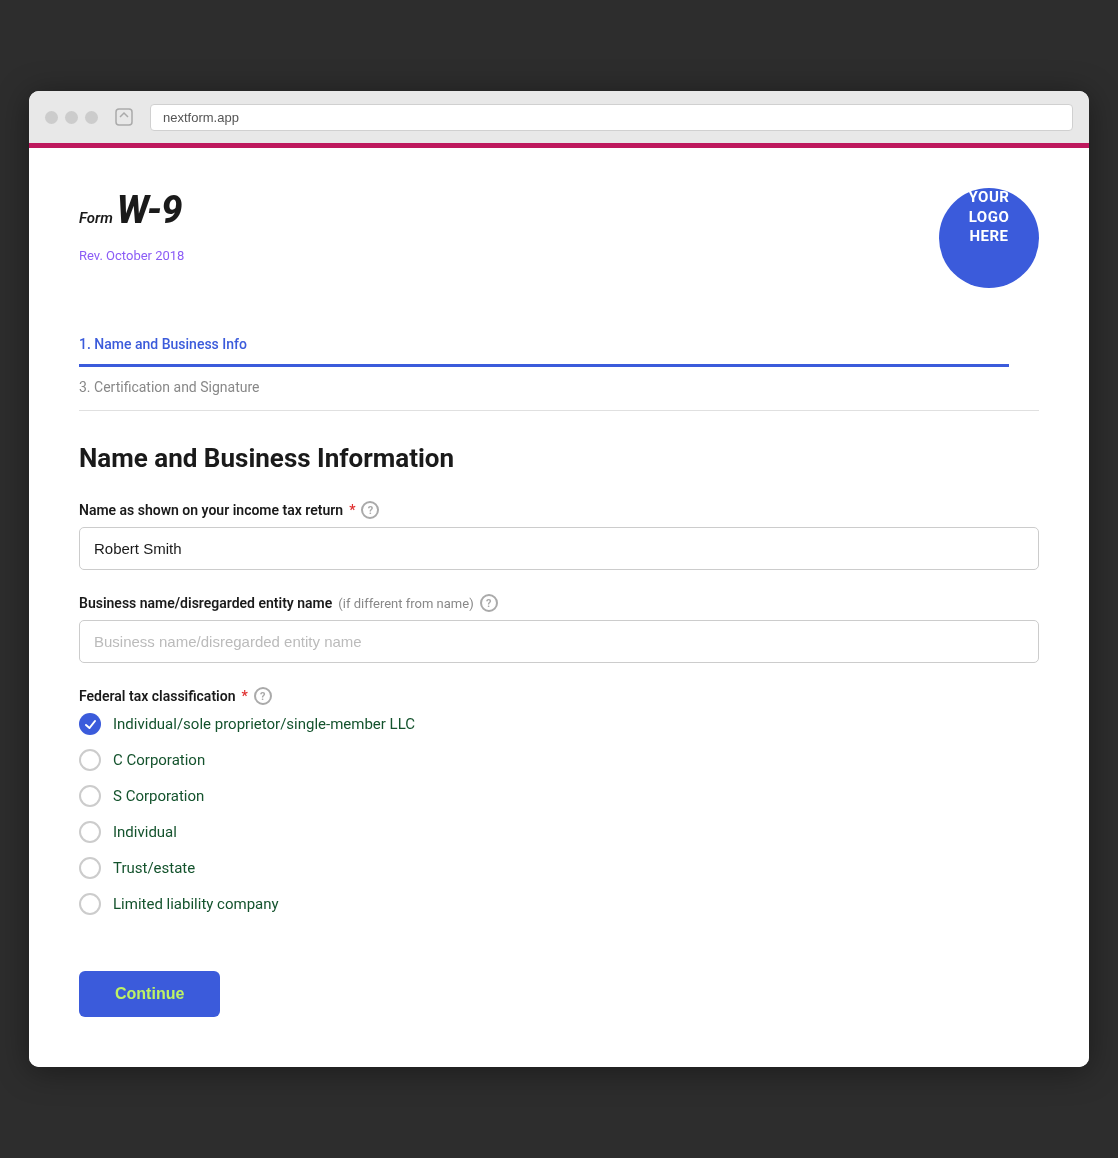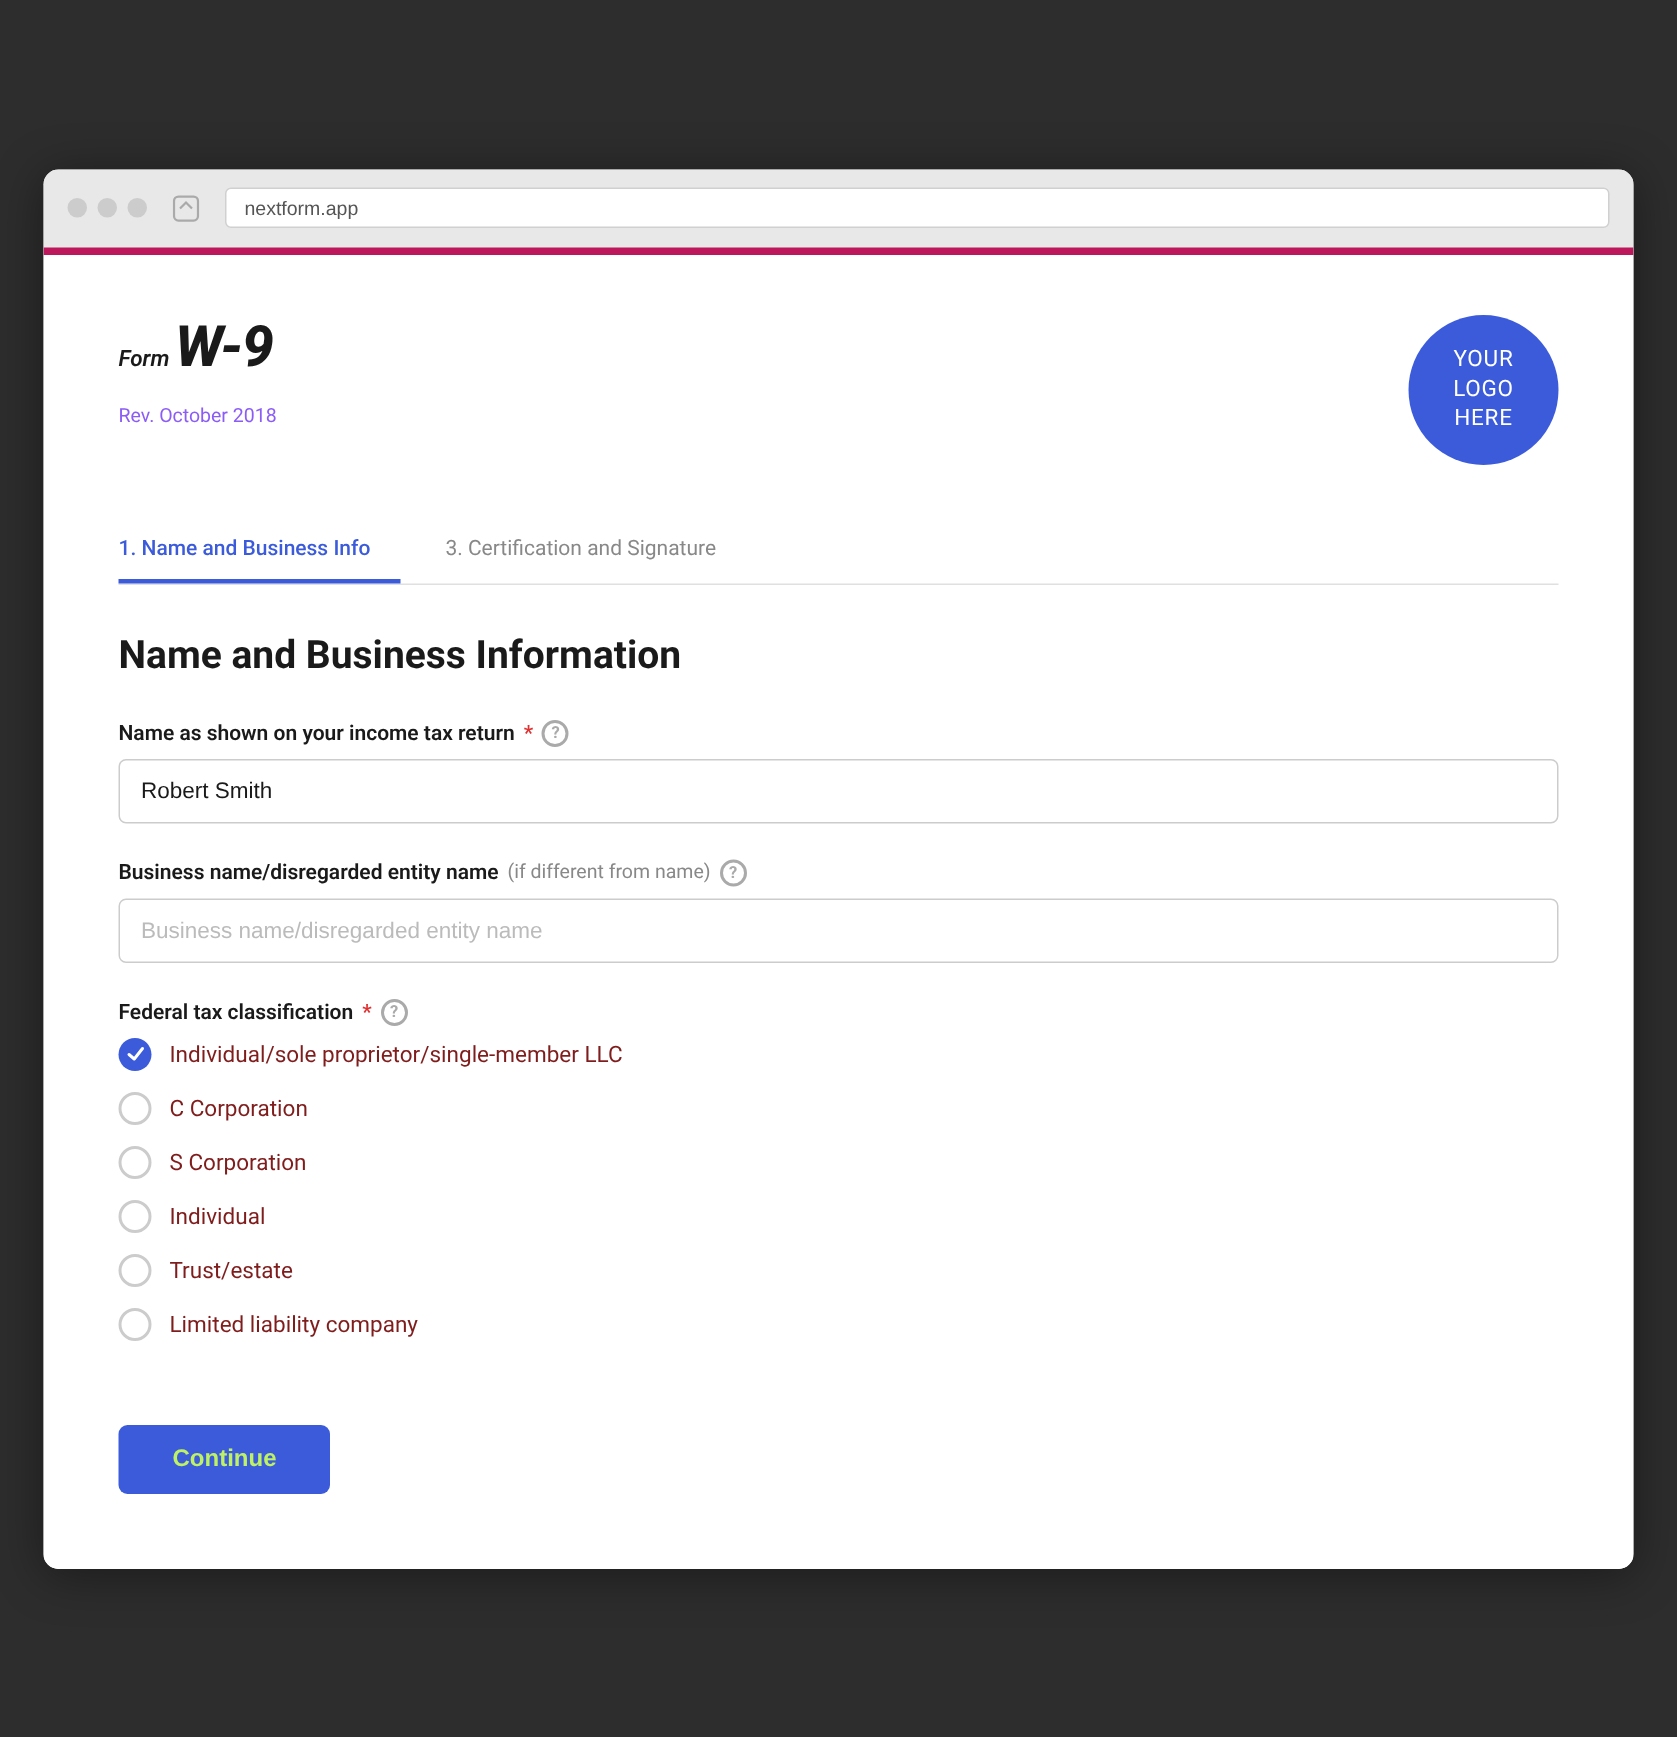--- a/index.html
+++ b/index.html
@@ -81,34 +81,35 @@
       font-size: 13px;
       color: #8b5cf6;
       margin-top: 14px;
     }
     .logo-circle {
       width: 100px;
       height: 100px;
       border-radius: 50%;
       background: #3b5bdb;
       display: flex;
-      align-items: center;
+      align-items: flex-start;
       justify-content: center;
       color: white;
-      font-weight: 400;
+      font-weight: 700;
       font-size: 15px;
       text-align: center;
       line-height: 1.3;
       letter-spacing: 0.5px;
     }
     .tabs {
       display: flex;
       border-bottom: 1px solid #e0e0e0;
       margin-bottom: 32px;
       gap: 0;
+      flex-direction: column;
     }
     .tab {
       padding: 12px 20px 12px 0;
       margin-right: 30px;
       font-size: 14px;
       color: #888;
       cursor: pointer;
       border-bottom: 3px solid transparent;
       white-space: nowrap;
     }
@@ -174,21 +175,21 @@
       flex-direction: column;
       gap: 14px;
       margin-top: 8px;
     }
     .radio-item {
       display: flex;
       align-items: center;
       gap: 12px;
       cursor: pointer;
       font-size: 15px;
-      color: #7f1d1d;
+      color: #14532d;
     }
     .radio-custom {
       width: 22px;
       height: 22px;
       border-radius: 50%;
       border: 2px solid #ccc;
       display: flex;
       align-items: center;
       justify-content: center;
       flex-shrink: 0;

